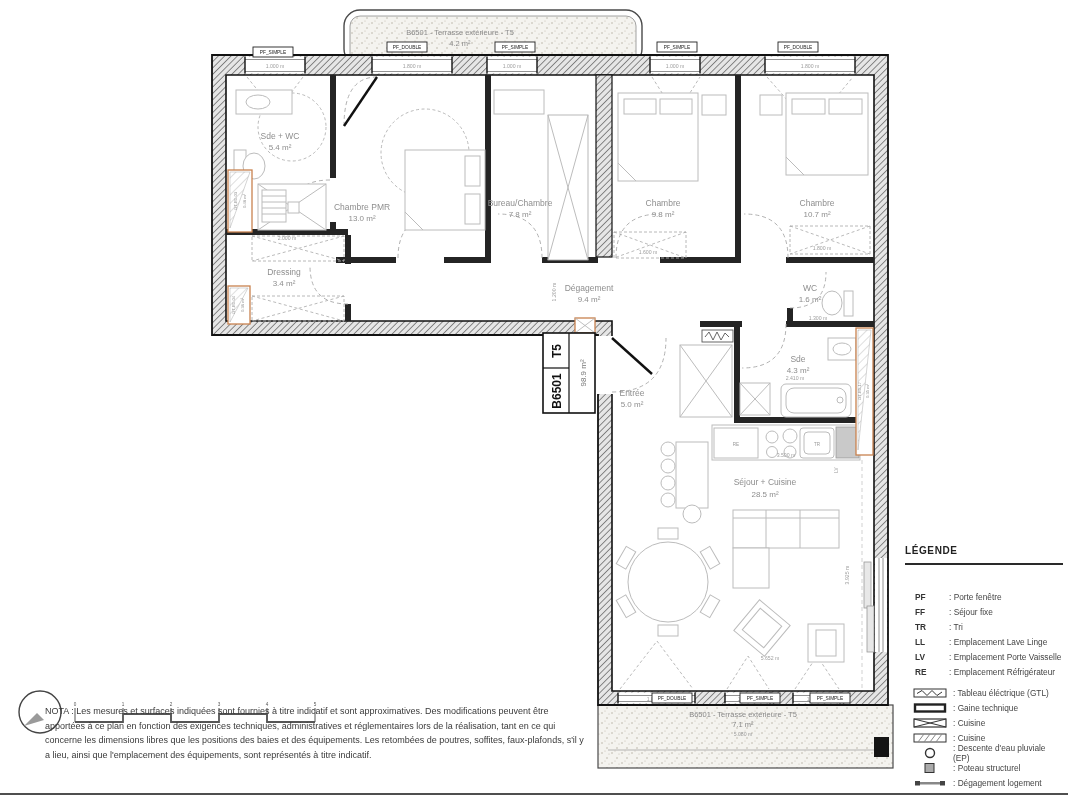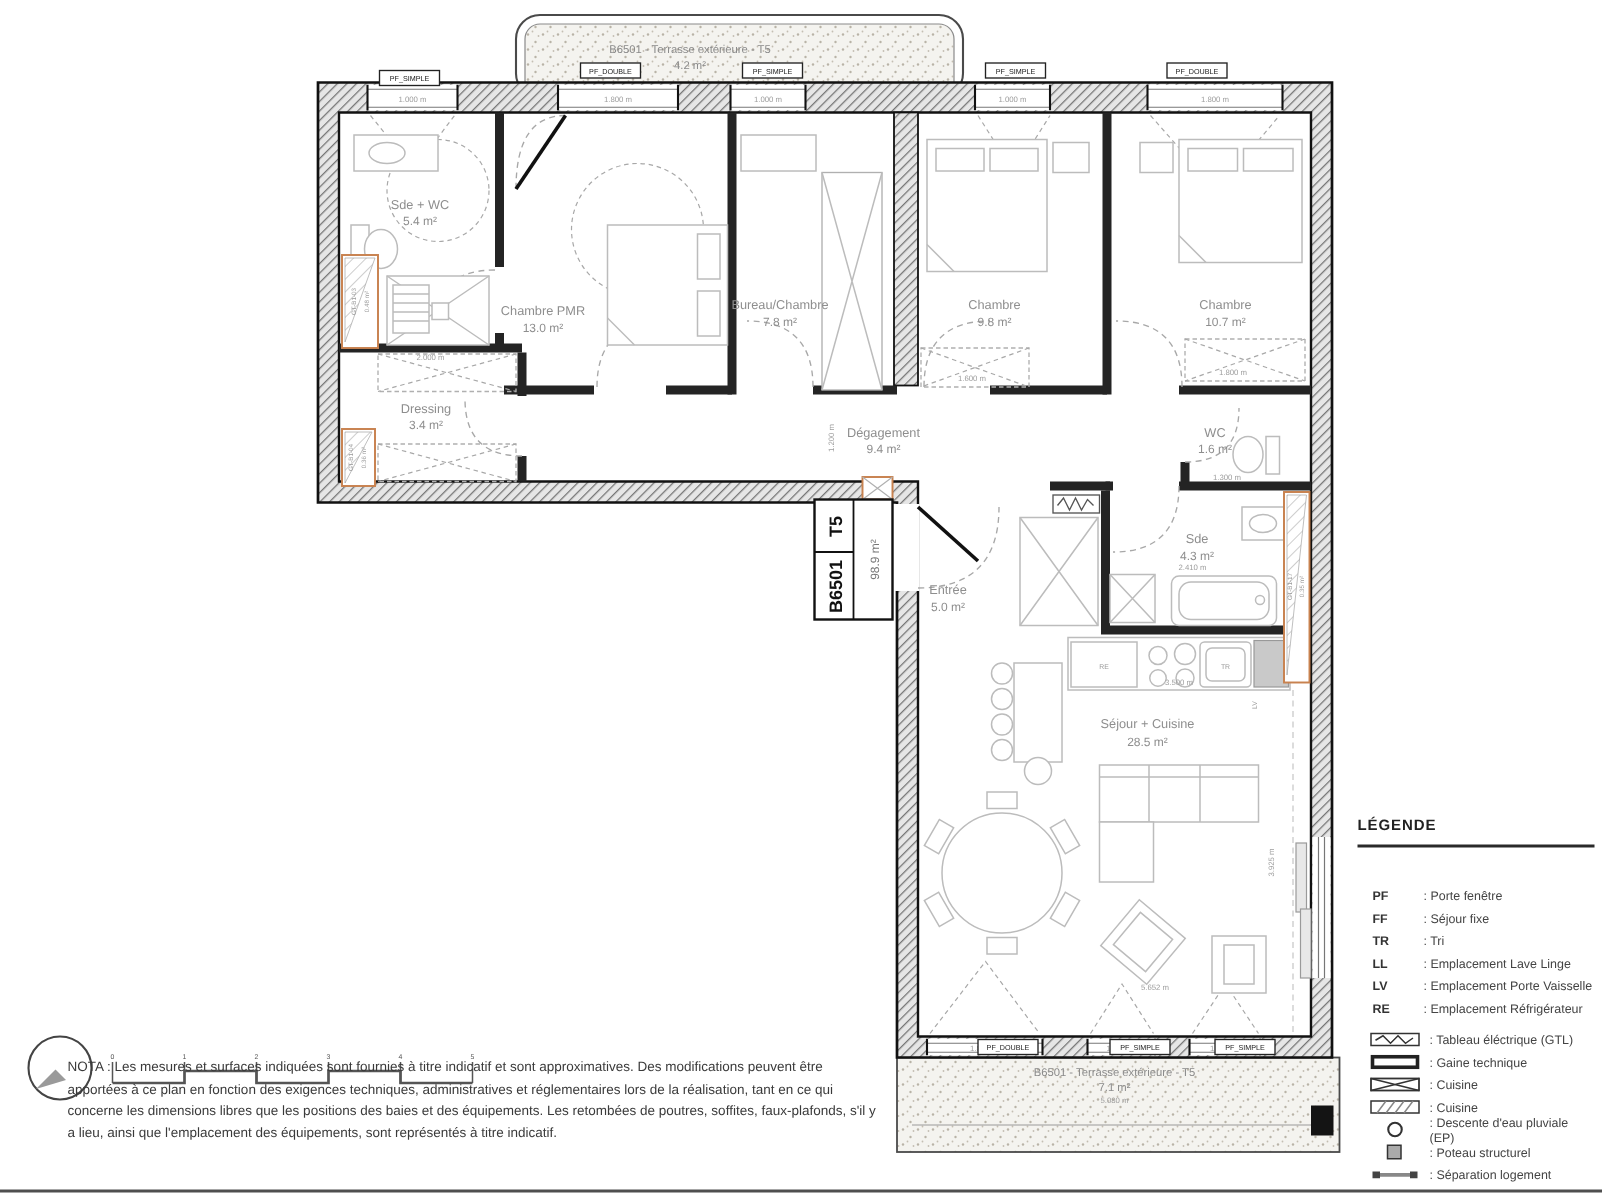--- a/index.html
+++ b/index.html
@@ -563,21 +563,21 @@
       <span class="leg-label">Poteau structurel</span>
     </div>
     <div class="leg-row">
       <span class="leg-icon">
           <svg width="36" height="12">
             <rect x="2" y="4" width="5" height="4.5" fill="#444"></rect>
             <rect x="7" y="5" width="20" height="2.5" fill="#888"></rect>
             <rect x="27" y="4" width="5" height="4.5" fill="#444"></rect>
           </svg>
         </span>
-      <span class="leg-label">Séparation logement</span>
+      <span class="leg-label">Dégagement logement</span>
     </div>
   </div>
 </div>
 
 
 <div class="nota">NOTA : Les mesures et surfaces indiquées sont fournies à titre indicatif et sont approximatives. Des modifications peuvent être apportées à ce plan en fonction des exigences techniques, administratives et réglementaires lors de la réalisation, tant en ce qui concerne les dimensions libres que les positions des baies et des équipements. Les retombées de poutres, soffites, faux-plafonds, s'il y a lieu, ainsi que l'emplacement des équipements, sont représentés à titre indicatif.</div>
 <div class="frameline"></div>
 
 
 

